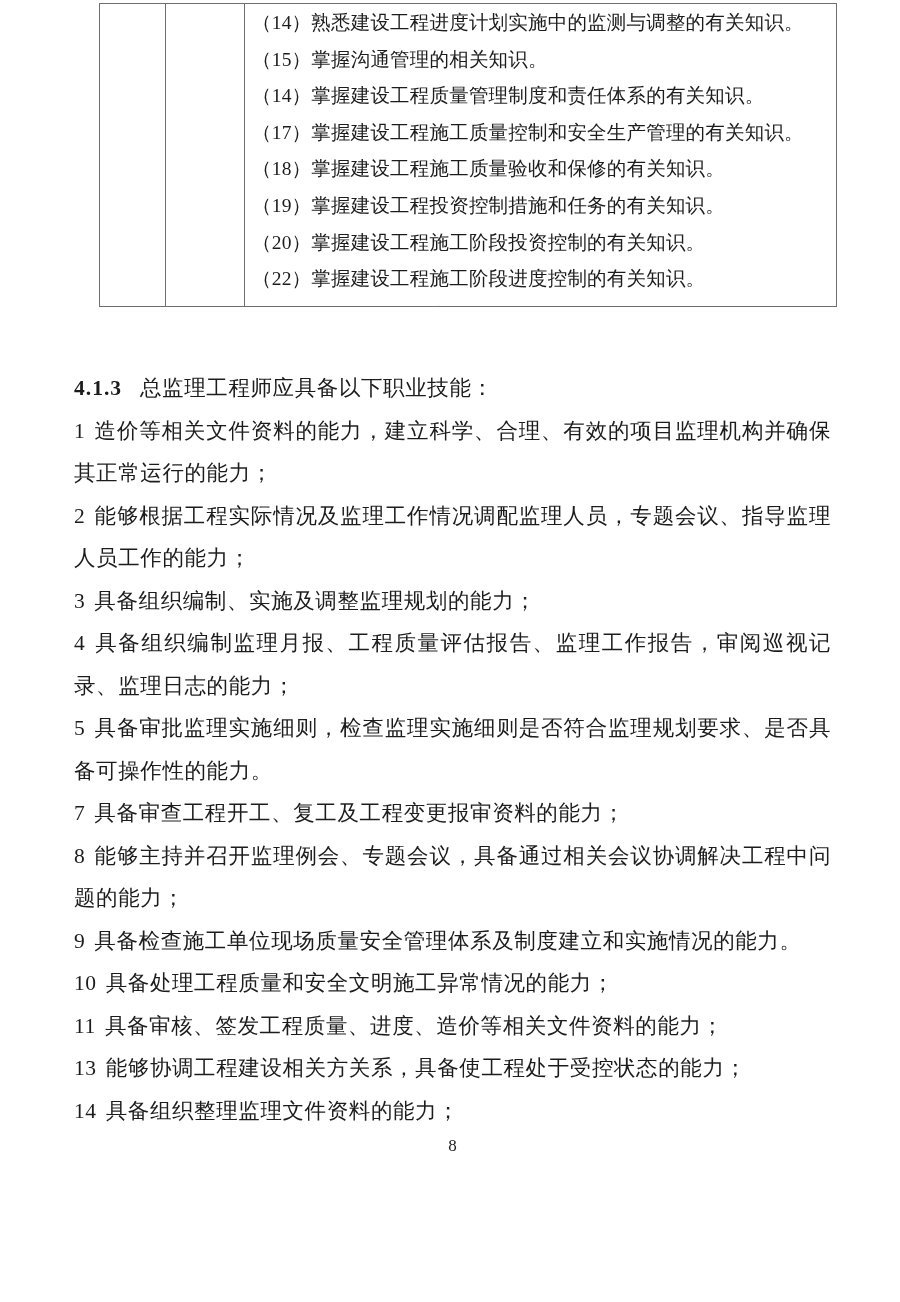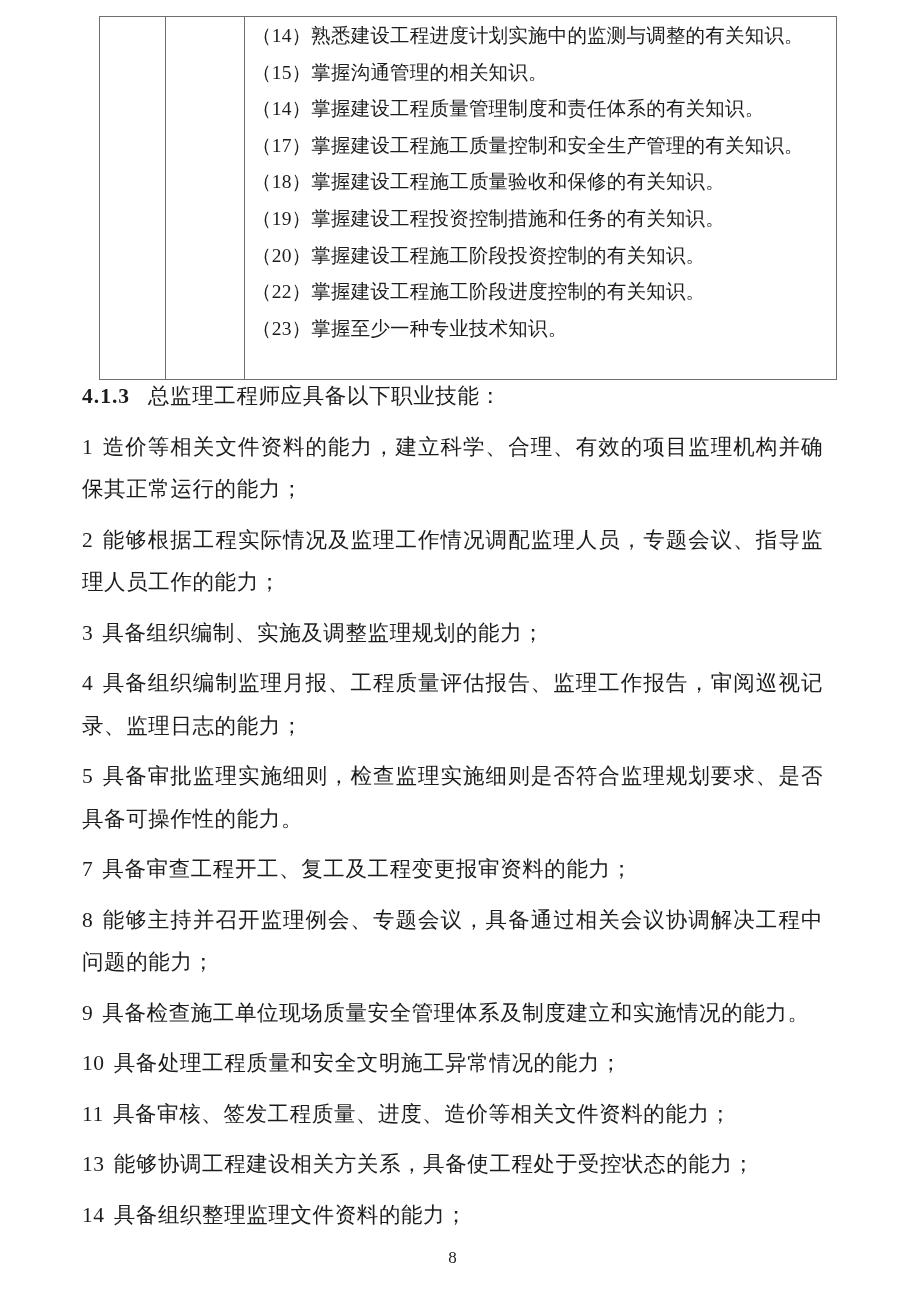--- a/index.html
+++ b/index.html
@@ -12,22 +12,22 @@
   }
   .page {
     position: relative;
     width: 900px; height: 1302px;
     background: #ffffff;
   }
 
   
   .doc-table {
     position: absolute;
-    left: 99px; top: 16px;
-    width: 738px; height: 364px;
+    left: 99px; top: 3px;
+    width: 738px; height: 304px;
     box-sizing: border-box;
     border: 1.5px solid #6f6f6f;
     display: flex;
   }
   .doc-table .cell {
     box-sizing: border-box;
     height: 100%;
   }
   .cell.c1 { width: 65.5px; border-right: 1.5px solid #6f6f6f; }
   .cell.c2 { width: 79.5px; border-right: 1.5px solid #6f6f6f; }
@@ -43,21 +43,21 @@
 
   
   .body-text {
     position: absolute;
     left: 74px; top: 367px;
     width: 757px;
     font-size: 21.5px;
     line-height: 42.5px;
     letter-spacing: 0.6px;
   }
-  .body-text p { margin: 8px; }
+  .body-text p { margin: 0; }
   .heading .sec-num {
     font-weight: bold;
     letter-spacing: 1px;
     margin-right: 18px;
   }
   .item {
     margin-left: 34px;
     text-align: justify;
   }
   .item .item-num { margin-right: 9px; }

